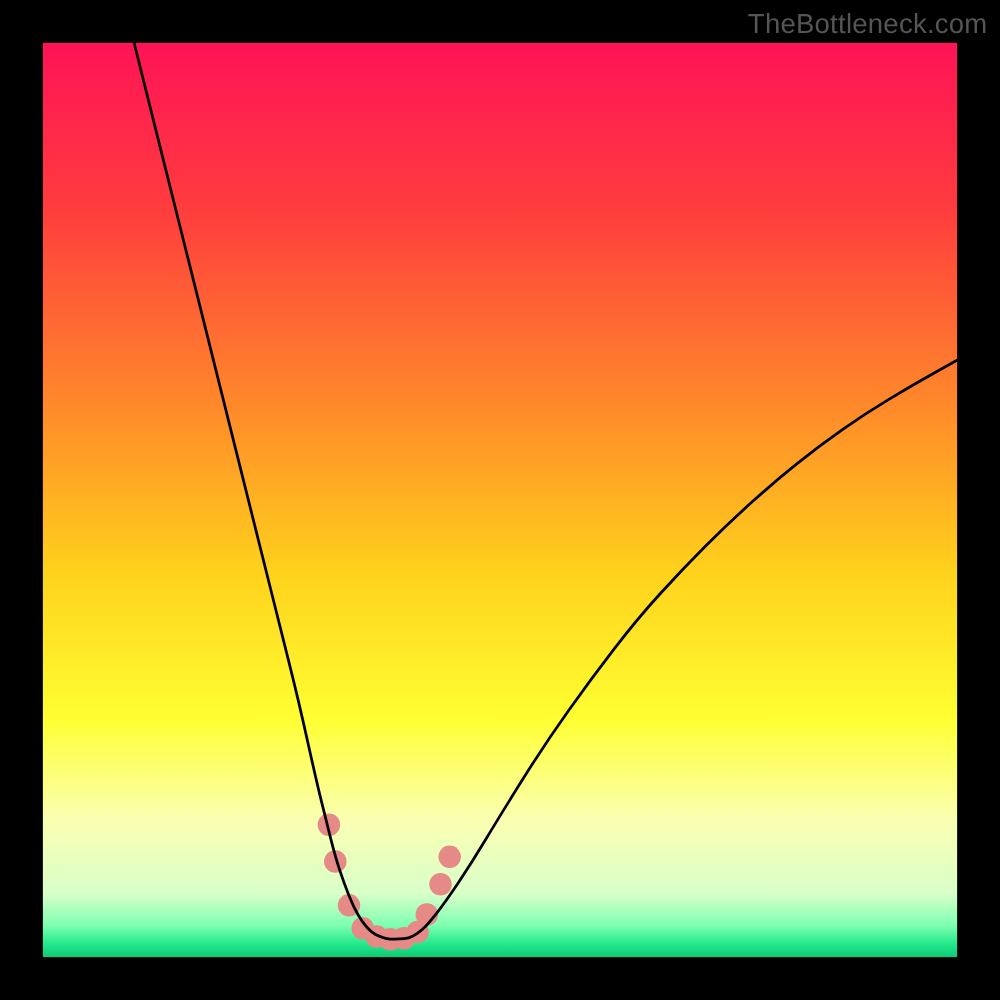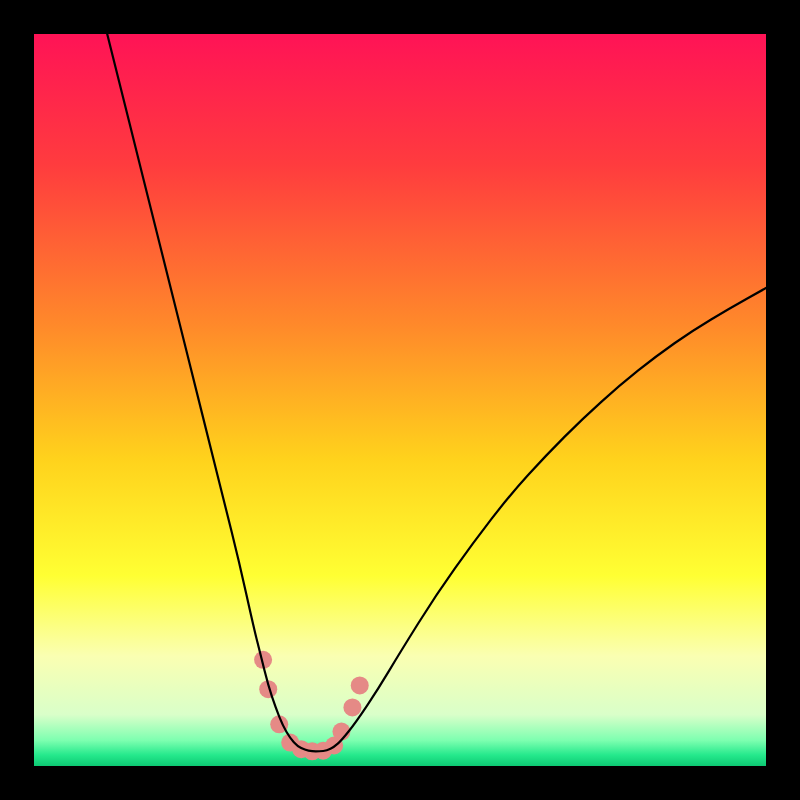--- a/index.html
+++ b/index.html
@@ -80,13 +80,14 @@
           <circle cx="289.14" cy="716.63" r="9" fill="#e58a86"></circle>
           <circle cx="300.12" cy="711.50" r="9" fill="#e58a86"></circle>
           <circle cx="307.44" cy="697.60" r="9" fill="#e58a86"></circle>
           <circle cx="318.42" cy="673.44" r="9" fill="#e58a86"></circle>
           <circle cx="325.74" cy="651.48" r="9" fill="#e58a86"></circle>
         </g>
       <path id="curve-path" fill="none" stroke="#000000" stroke-width="2.2" stroke-linecap="round" d="M 73.20 0.00 Q 87.84 58.56 95.16 87.84 Q 102.48 117.12 109.80 146.40 Q 117.12 175.68 124.44 204.96 Q 131.76 234.24 139.08 263.52 Q 146.40 292.80 153.72 322.08 Q 161.04 351.36 168.36 380.64 Q 175.68 409.92 183.00 439.20 Q 190.32 468.48 197.64 497.76 Q 204.96 527.04 212.28 559.98 Q 219.60 592.92 223.26 607.56 Q 226.92 622.20 230.58 636.84 Q 234.24 651.48 237.90 662.46 Q 241.56 673.44 245.22 682.59 Q 248.88 691.74 252.54 697.96 Q 256.20 704.18 259.86 708.21 Q 263.52 712.24 267.18 714.07 Q 270.84 715.90 274.50 716.63 Q 278.16 717.36 281.82 717.36 Q 285.48 717.36 289.14 716.99 Q 292.80 716.63 296.46 714.80 Q 300.12 712.97 303.78 709.67 Q 307.44 706.38 314.76 697.23 Q 322.08 688.08 333.06 671.61 Q 344.04 655.14 355.02 636.84 Q 366.00 618.54 384.30 589.26 Q 402.60 559.98 420.90 534.36 Q 439.20 508.74 457.50 484.95 Q 475.80 461.16 494.10 441.03 Q 512.40 420.90 530.70 402.60 Q 549.00 384.30 567.30 367.83 Q 585.60 351.36 603.90 336.72 Q 622.20 322.08 640.50 309.27 Q 658.80 296.46 677.10 285.48 Q 695.40 274.50 713.70 264.25 T 732.00 254.00"></path>
     </svg>
   </div>
 
+  <div class="watermark">TheBottleneck.com</div>
 </div>
 
 </body></html>

